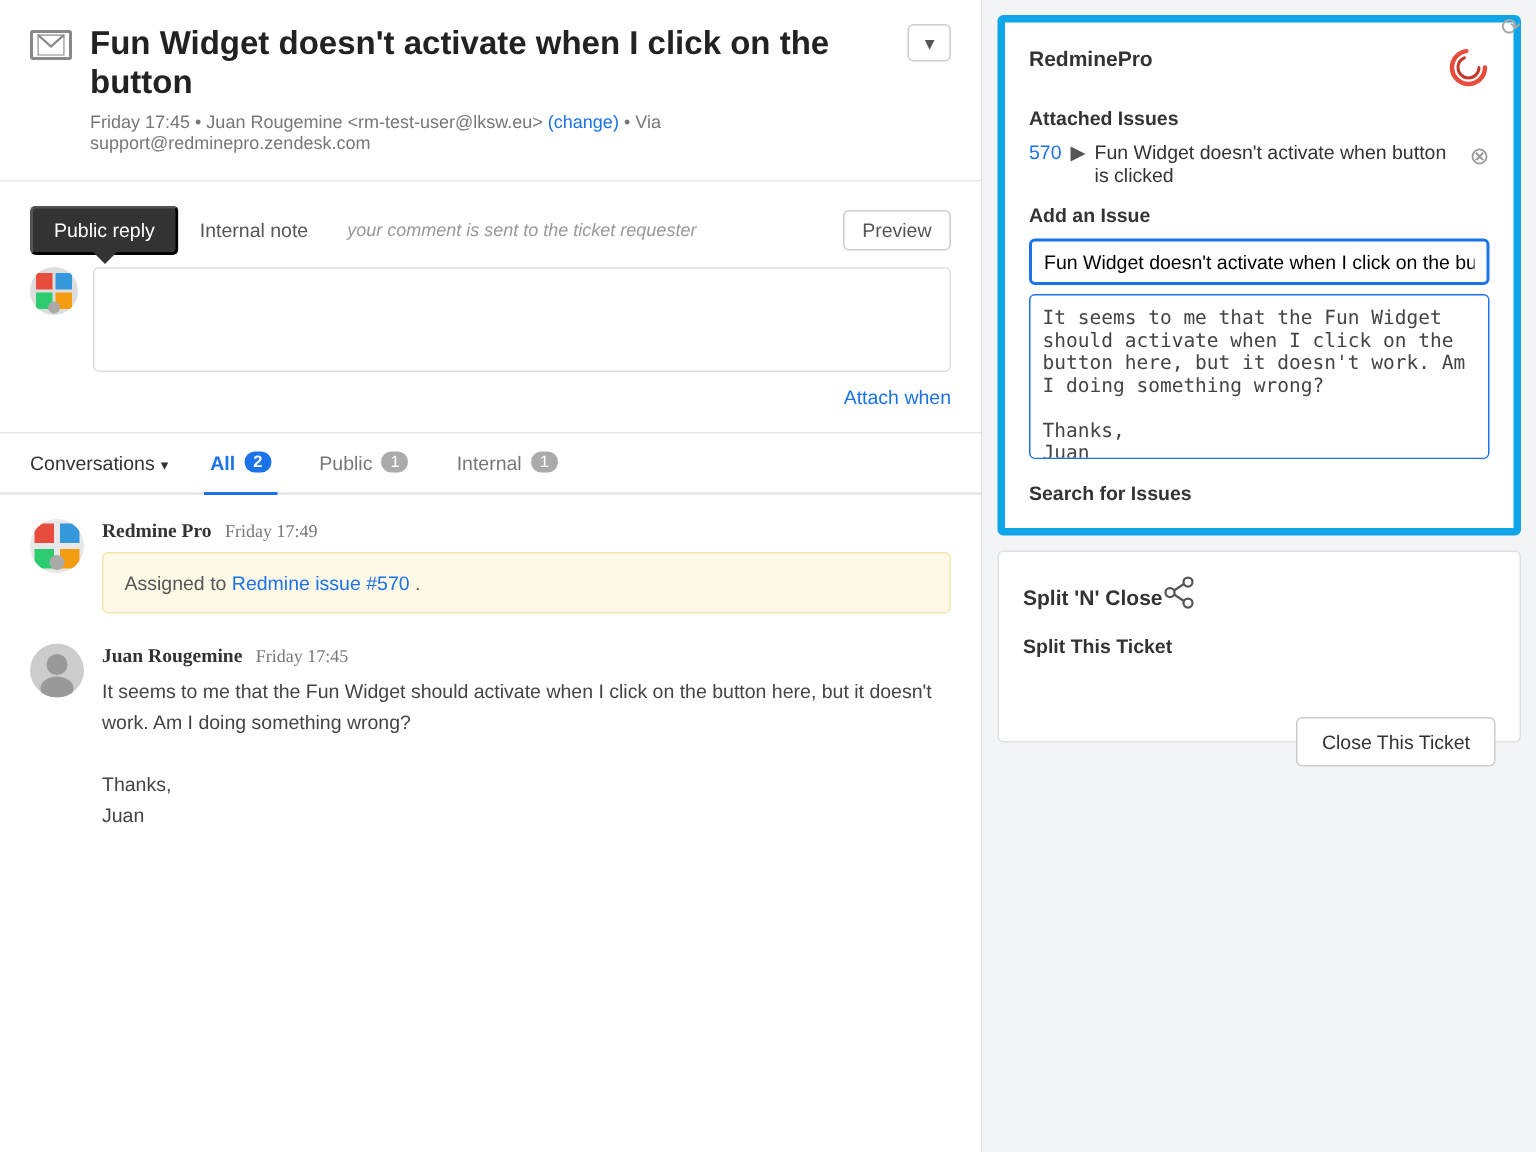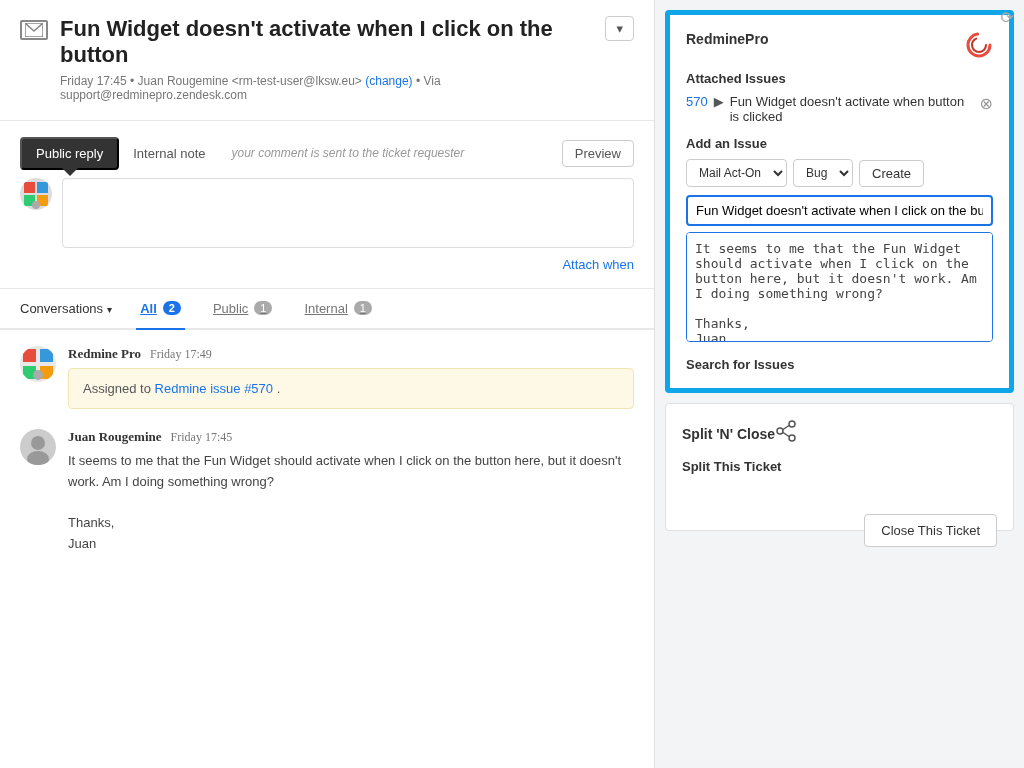--- a/index.html
+++ b/index.html
@@ -29,21 +29,21 @@
     .avatar-wrap { display: flex; gap: 10px; align-items: flex-start; }
     .avatar-sm { width: 32px; height: 32px; border-radius: 50%; background: #ddd; display: flex; align-items: center; justify-content: center; overflow: hidden; flex-shrink: 0; }
     .reply-box-area { flex: 1; }
     .reply-textarea { width: 100%; height: 70px; border: 1px solid #ddd; border-radius: 4px; padding: 8px; font-size: 13px; color: #555; resize: none; outline: none; }
     .attach-file { text-align: right; margin-top: 6px; }
     .attach-file a { color: #1a73e8; text-decoration: none; font-size: 13px; }
 
     
     .conversations-tabs { display: flex; align-items: center; padding: 0 20px; border-bottom: 2px solid #e8e8e8; gap: 24px; }
     .conv-dropdown { display: flex; align-items: center; gap: 4px; font-size: 13px; color: #333; cursor: pointer; padding: 12px 0; }
-    .tab-item { padding: 12px 4px; font-size: 13px; color: #777; cursor: pointer; border-bottom: 2px solid transparent; margin-bottom: -2px; display: flex; align-items: center; gap: 6px; text-decoration: underline; }
+    .tab-item { padding: 12px 4px; font-size: 13px; color: #777; cursor: pointer; border-bottom: 2px solid transparent; margin-bottom: -2px; display: flex; align-items: center; gap: 6px; }
     .tab-item.active { color: #1a73e8; border-bottom-color: #1a73e8; font-weight: 600; }
     .badge { background: #1a73e8; color: #fff; border-radius: 10px; font-size: 11px; padding: 1px 6px; }
     .badge-gray { background: #aaa; color: #fff; border-radius: 10px; font-size: 11px; padding: 1px 6px; }
 
     
     .conv-list { padding: 16px 20px; flex: 1; }
     .conv-item { display: flex; gap: 12px; margin-bottom: 20px; }
     .conv-item-avatar { width: 36px; height: 36px; border-radius: 50%; background: #e8e8e8; flex-shrink: 0; display: flex; align-items: center; justify-content: center; overflow: hidden; }
     .conv-item-body { flex: 1; }
     .conv-item-meta { font-size: 12px; color: #777; margin-bottom: 6px; font-family: Liberation Serif, serif; }
@@ -232,29 +232,20 @@
 
     <div class="attached-issues-title">Attached Issues</div>
     <div class="issue-row">
       <a href="#" class="issue-num">570</a>
       <span class="issue-arrow">▶</span>
       <span class="issue-text">Fun Widget doesn't activate when button is clicked</span>
       <span class="issue-close">⊗</span>
     </div>
 
     <div class="add-issue-title">Add an Issue</div>
-    <div class="add-issue-row">
-      <select>
-        <option>Mail Act-On</option>
-      </select>
-      <select>
-        <option>Bug</option>
-      </select>
-      <button class="create-btn">Create</button>
-    </div>
     <input class="issue-title-input" type="text" value="Fun Widget doesn't activate when I click on the button" style="">
     <textarea class="issue-desc-textarea" style="">It seems to me that the Fun Widget should activate when I click on the button here, but it doesn't work. Am I doing something wrong?
 
 Thanks,
 Juan</textarea>
 
     <div class="search-issues-title">Search for Issues</div>
   </div>
 
   <div class="split-section">

